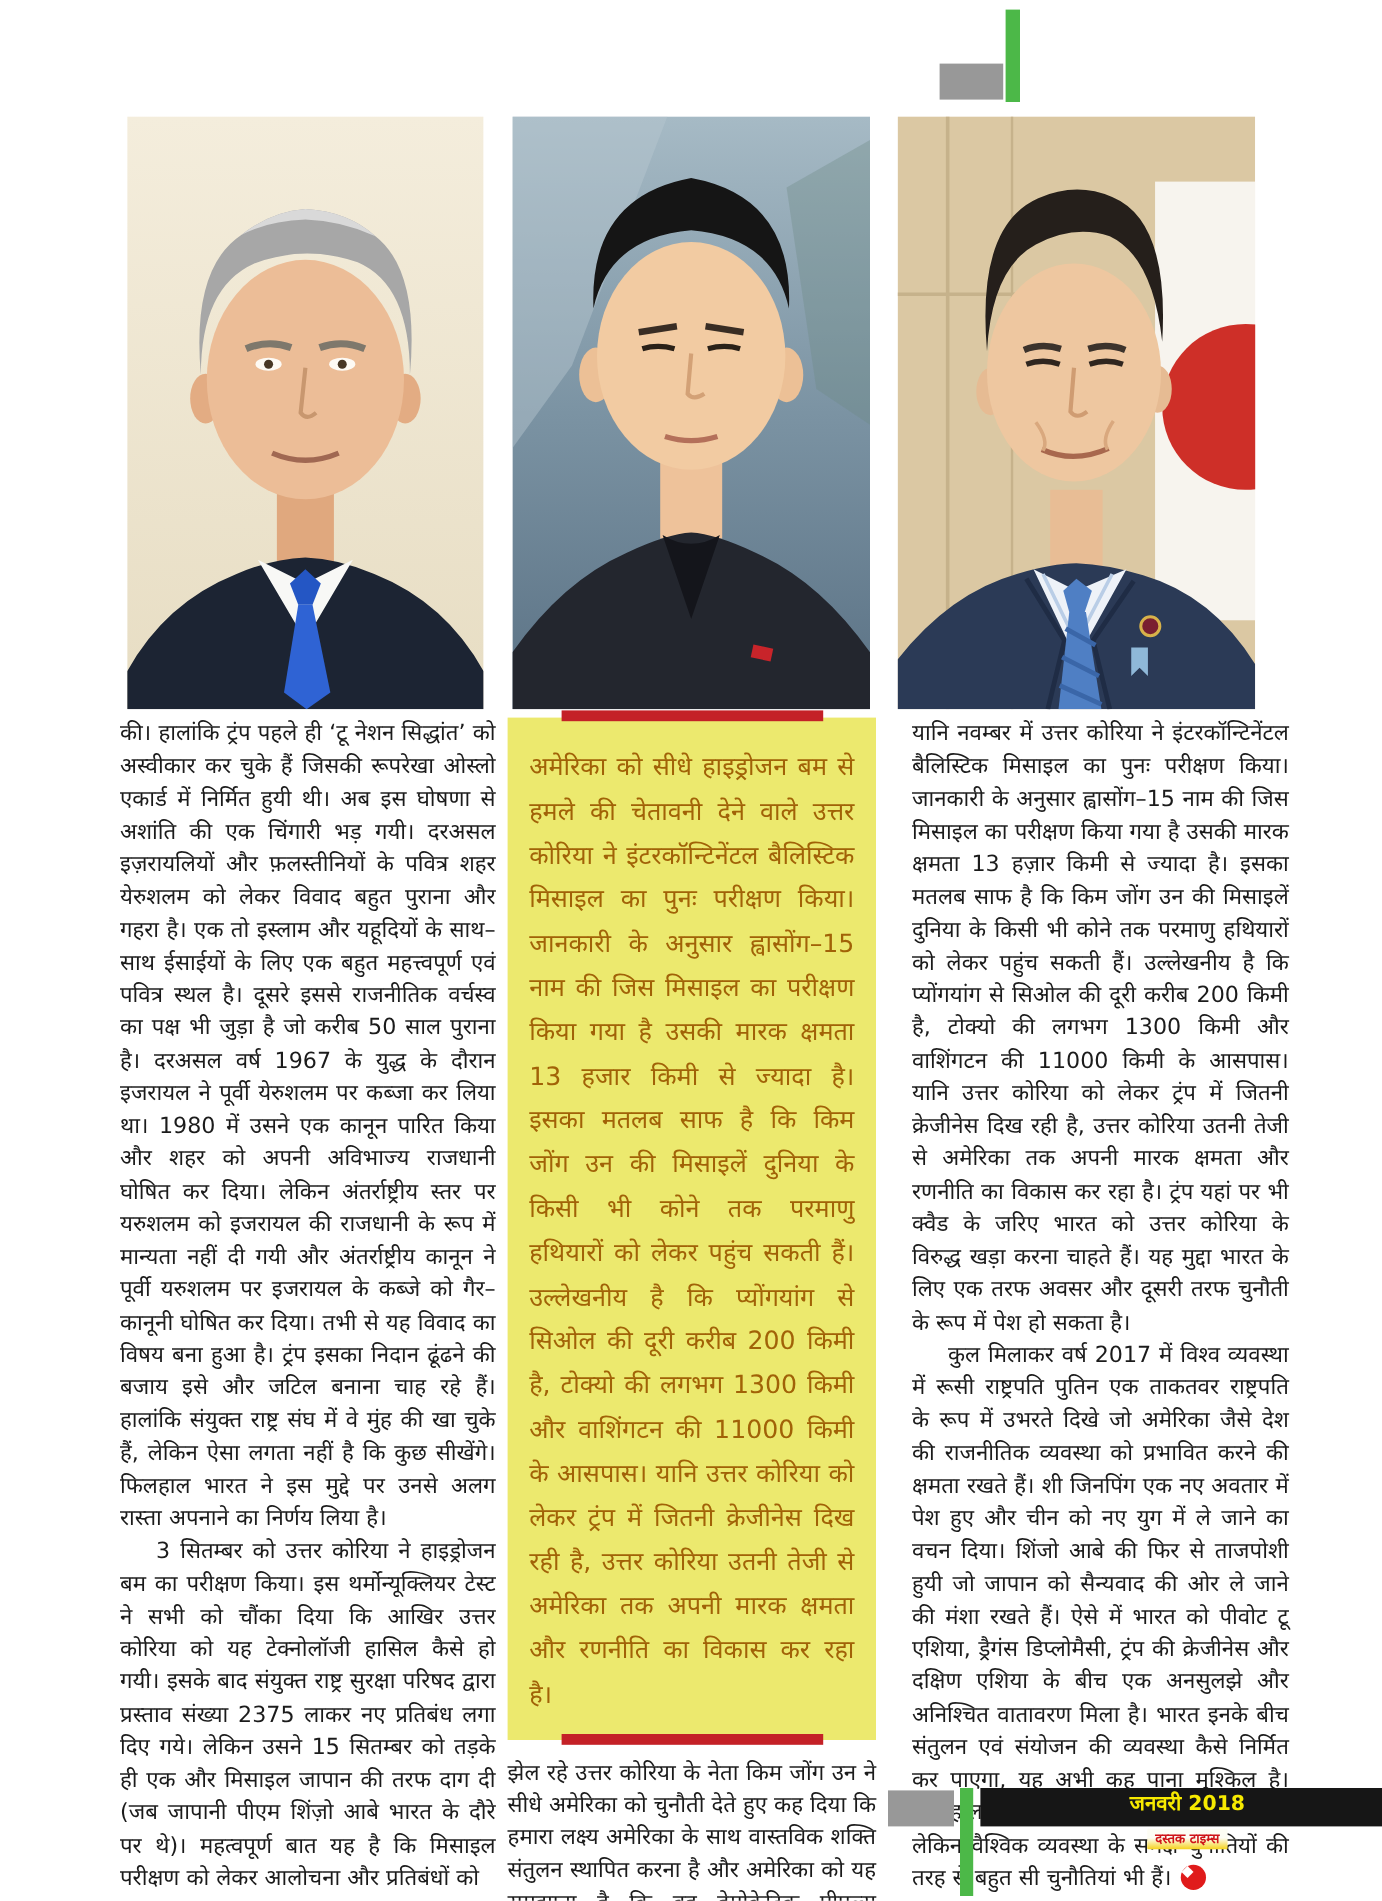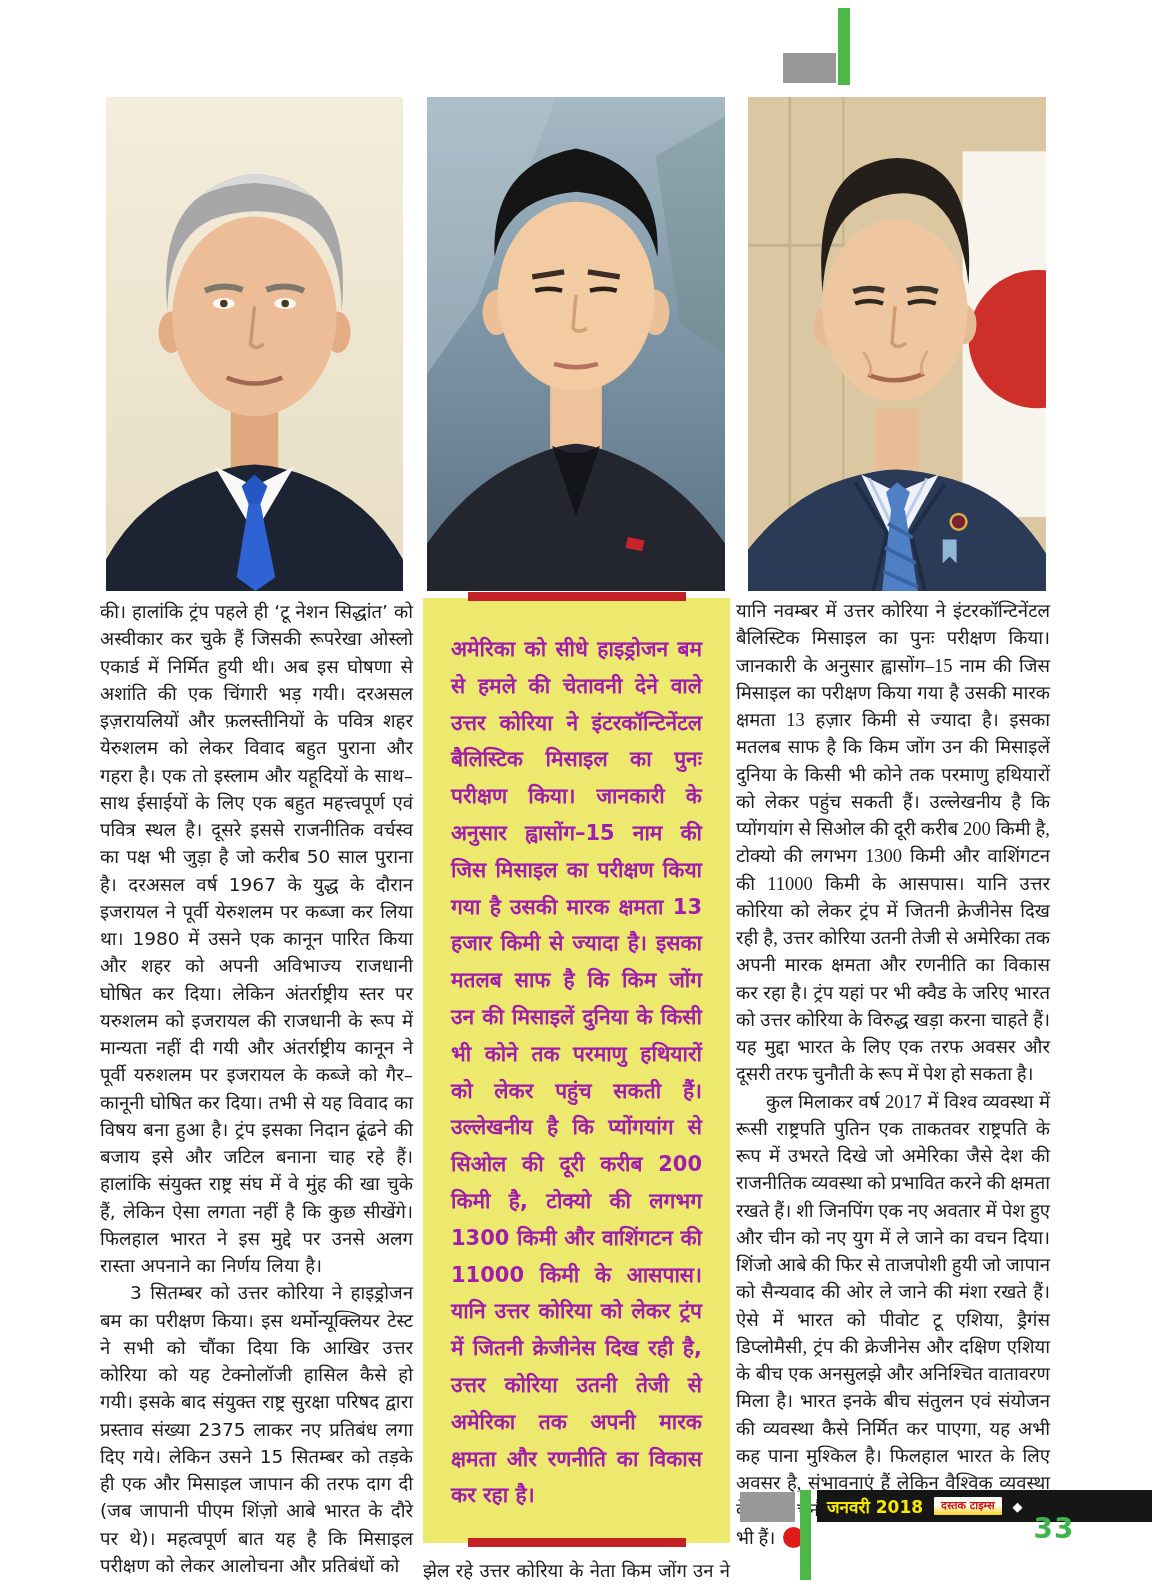--- a/index.html
+++ b/index.html
@@ -23,29 +23,29 @@
   .photo-fig svg{width:100%;height:100%;display:block;}
   
   .bodytext{
     font-size:18.5px;line-height:27.25px;text-align:justify;
     color:#1b1b1b;margin:0 0 0 0;
   }
   .indent{text-indent:30px;}
   .col{position:absolute;top:598px;}
   .col-left{left:100px;width:313px;}
   .col-mid{left:423px;width:307px;}
-  .col-right{left:736px;width:314px;font-family:Liberation Serif, serif;}
+  .col-right{left:760px;width:314px;}
   
   .highlight-box{
     position:relative;background:var(--highlight_yellow,#ece96e);
     box-sizing:border-box;padding:20px 15px 16px 15px;min-height:640px;
   }
   .highlight-text{
-    font-size:21px;line-height:36.8px;font-weight:700;color:#a21caf;
-    text-align:justify;margin:13px;
+    font-size:21px;line-height:36.8px;font-weight:400;color:#a16207;
+    text-align:justify;margin:3px;
   }
   .red-bar{
     position:absolute;left:50%;transform:translateX(-50%);
     width:218px;height:9px;background:var(--red_accent,#c42127);
   }
   .red-bar.top{top:-6px;}
   .red-bar.bottom{bottom:-4px;}
   .below-box{margin-top:14px;}
   
   .end-dot{
@@ -180,20 +180,20 @@
     </div>
 
     <div class="col col-right">
       <p class="bodytext">यानि नवम्बर में उत्तर कोरिया ने इंटरकॉन्टिनेंटल बैलिस्टिक मिसाइल का पुनः परीक्षण किया। जानकारी के अनुसार ह्वासोंग–15 नाम की जिस मिसाइल का परीक्षण किया गया है उसकी मारक क्षमता 13 हज़ार किमी से ज्यादा है। इसका मतलब साफ है कि किम जोंग उन की मिसाइलें दुनिया के किसी भी कोने तक परमाणु हथियारों को लेकर पहुंच सकती हैं। उल्लेखनीय है कि प्योंगयांग से सिओल की दूरी करीब 200 किमी है, टोक्यो की लगभग 1300 किमी और वाशिंगटन की 11000 किमी के आसपास। यानि उत्तर कोरिया को लेकर ट्रंप में जितनी क्रेजीनेस दिख रही है, उत्तर कोरिया उतनी तेजी से अमेरिका तक अपनी मारक क्षमता और रणनीति का विकास कर रहा है। ट्रंप यहां पर भी क्वैड के जरिए भारत को उत्तर कोरिया के विरुद्ध खड़ा करना चाहते हैं। यह मुद्दा भारत के लिए एक तरफ अवसर और दूसरी तरफ चुनौती के रूप में पेश हो सकता है।</p>
       <p class="bodytext indent"><span>कुल मिलाकर वर्ष 2017 में विश्व व्यवस्था में रूसी राष्ट्रपति पुतिन एक ताकतवर राष्ट्रपति के रूप में उभरते दिखे जो अमेरिका जैसे देश की राजनीतिक व्यवस्था को प्रभावित करने की क्षमता रखते हैं। शी जिनपिंग एक नए अवतार में पेश हुए और चीन को नए युग में ले जाने का वचन दिया। शिंजो आबे की फिर से ताजपोशी हुयी जो जापान को सैन्यवाद की ओर ले जाने की मंशा रखते हैं। ऐसे में भारत को पीवोट टू एशिया, ड्रैगंस डिप्लोमैसी, ट्रंप की क्रेजीनेस और दक्षिण एशिया के बीच एक अनसुलझे और अनिश्चित वातावरण मिला है। भारत इनके बीच संतुलन एवं संयोजन की व्यवस्था कैसे निर्मित कर पाएगा, यह अभी कह पाना मुश्किल है। फिलहाल भारत के लिए अवसर है, संभावनाएं हैं लेकिन वैश्विक व्यवस्था के समक्ष चुनौतियों की तरह से बहुत सी चुनौतियां भी हैं।</span><span class="end-dot"></span></p>
     </div>
   </main>
 
   <div class="abs gray-box" style="left:740px;top:1492px;width:55px;height:30px;"></div>
   <div class="abs green-vbar" style="left:800px;top:1490px;width:11px;height:90px;"></div>
-  <div class="abs black-bar footer-black" style="left:817px;top:1490px;width:335px;height:32px;">
+  <div class="abs black-bar footer-black" style="left:817px;top:1490px;width:335px;height:32px;flex-direction:column;">
     <span class="footer-month">जनवरी 2018</span>
     <span class="footer-logo">दस्तक टाइम्स</span>
     <span class="footer-diamond">◆</span>
     <span class="footer-page">33</span>
   </div>
 
 </div>
 
 </body></html>

